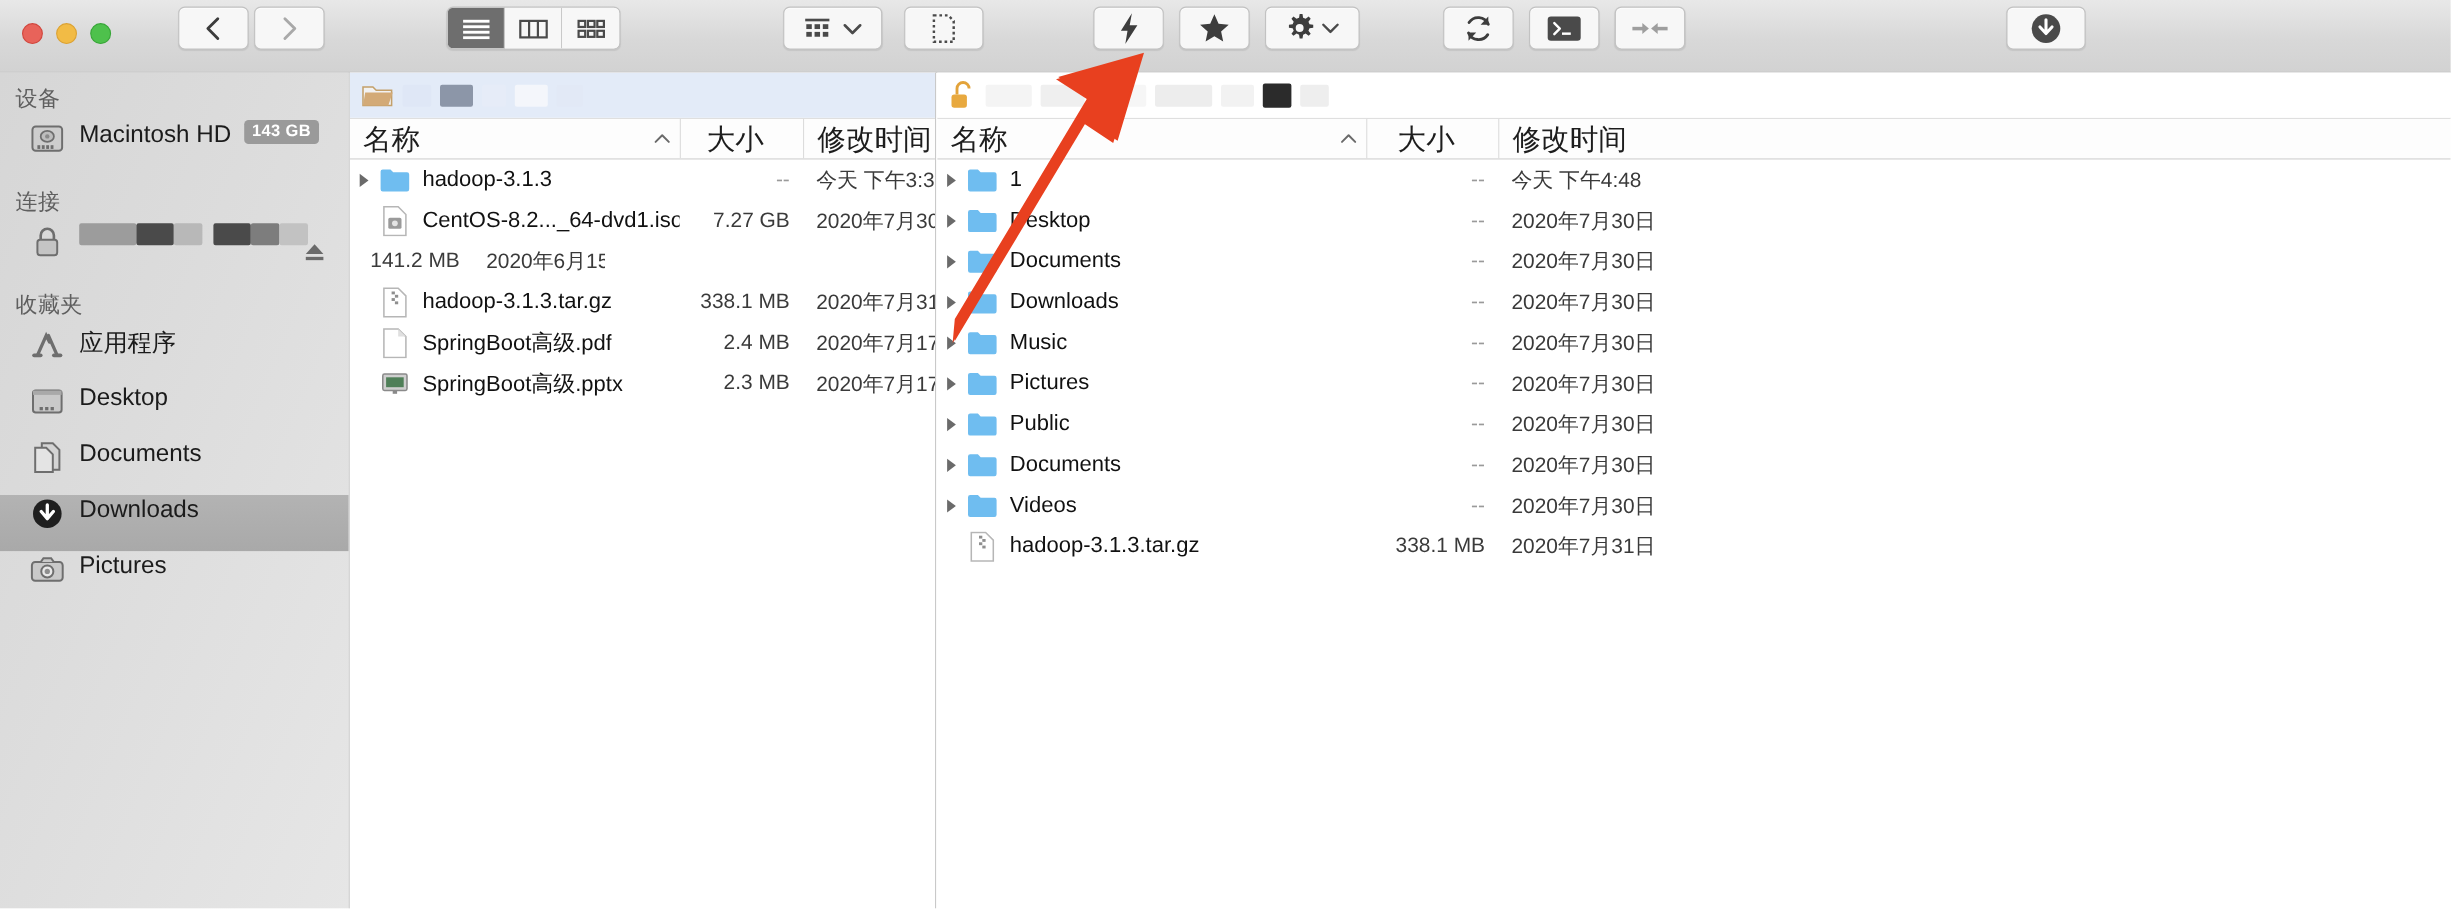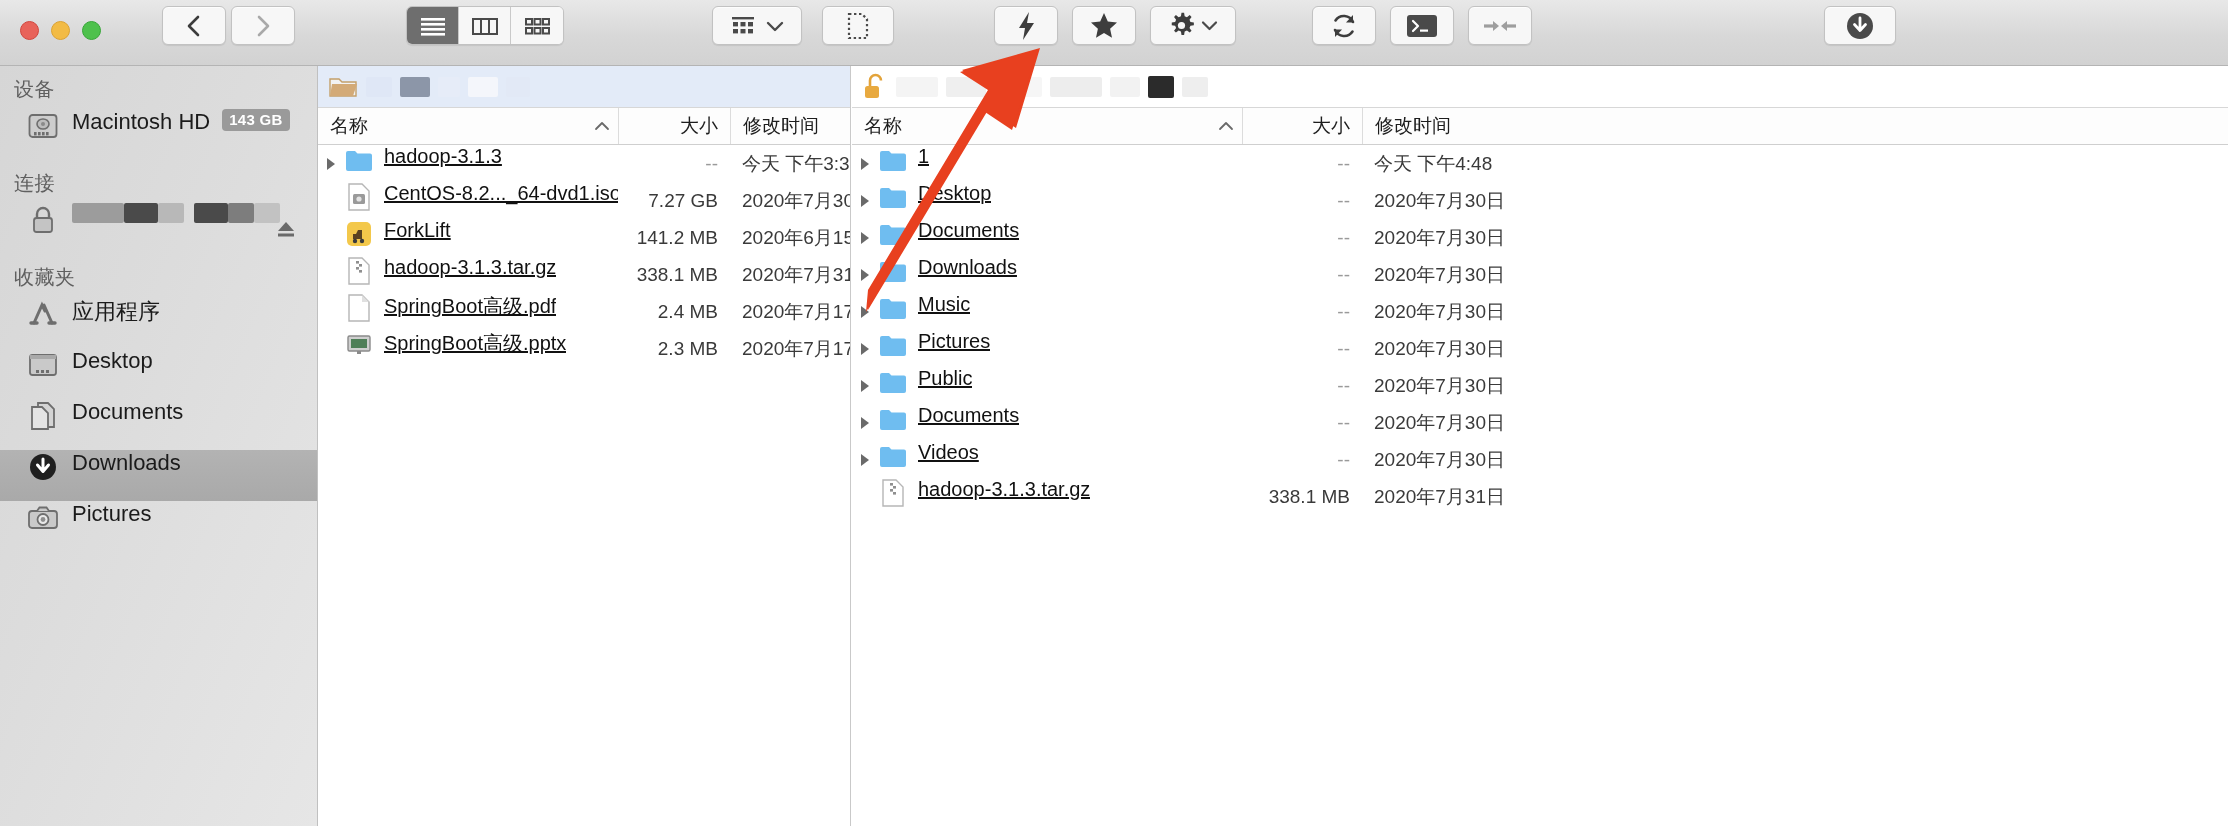--- a/index.html
+++ b/index.html
@@ -74,30 +74,30 @@
   .crumb {
     height: 41px; position: relative; display: flex; align-items: center;
     padding-left: 10px; gap: 8px;
   }
   .crumb-blue { background: #e3ebf8; }
   .crumb-white { background: #ffffff; }
 
   .colhead {
     height: 38px; display: flex; align-items: center;
     background: #fdfdfd; border-top: 1px solid #d7d7d7; border-bottom: 1px solid #cfcfcf;
-    font-size: 19px; color: #1d1d1d;
+    font-size: 26px; color: #1d1d1d;
   }
   .ch { display: flex; align-items: center; height: 100%; position: relative; }
   .ch + .ch { border-left: 1px solid #dcdcdc; }
   .ch .lbl { padding-left: 12px; }
   .ch .sortcaret { position: absolute; right: 8px; top: 50%; transform: translateY(-50%); }
-  .ch.num { justify-content: flex-end; padding-right: 12px; }
+  .ch.num { justify-content: center; padding-right: 12px; }
 
   .row { height: 37px; display: flex; align-items: center; font-size: 20px; color: #111; }
-  .cell-name { display: flex; height: 100%; overflow: hidden; text-decoration: underline; }
+  .cell-name { display: flex; align-items: center; height: 100%; overflow: hidden; }
   .disc { width: 26px; display: flex; align-items: center; justify-content: center; flex: 0 0 26px; }
   .ficon { width: 30px; height: 30px; margin-right: 10px; flex: 0 0 30px;
            display: flex; align-items: center; justify-content: center; }
   .fname { white-space: nowrap; overflow: hidden; }
   .cell-size { text-align: right; padding-right: 12px; color: #3a3a3a; font-size: 19px;
                white-space: nowrap; }
   .cell-date { padding-left: 12px; color: #3a3a3a; font-size: 19px; white-space: nowrap;
                overflow: hidden; }
   .dim { color: #9a9a9a; }
 
@@ -418,32 +418,20 @@
             </svg>
           </span>
           <span class="fname">CentOS-8.2..._64-dvd1.iso</span>
         </div>
         <div class="cell-size c2">7.27 GB</div>
         <div class="cell-date c3">2020年7月30</div>
       </div>
 
 
       <div class="row">
-        <div class="cell-name c1">
-          <span class="disc"></span>
-          <span class="ficon">
-            <svg width="26" height="26" viewBox="0 0 26 26">
-              <rect x="1" y="1" width="24" height="24" rx="5" fill="#f3c84b"></rect>
-              <path d="M7 18 H16 V9 H12 L10 13 H7 Z" fill="#5a4321"></path>
-              <circle cx="9" cy="20" r="2.2" fill="#3b3b3b"></circle>
-                <circle cx="16" cy="20" r="2.2" fill="#3b3b3b"></circle>
-            </svg>
-          </span>
-          <span class="fname">ForkLift</span>
-        </div>
         <div class="cell-size c2">141.2 MB</div>
         <div class="cell-date c3">2020年6月15</div>
       </div>
 
       <div class="row">
         <div class="cell-name c1">
           <span class="disc"></span>
           <span class="ficon">
             <svg width="24" height="28" viewBox="0 0 24 28">
               <path d="M2 1 H15 L22 8 V27 H2 Z" fill="#fff" stroke="#b6b6b6" stroke-width="1.4"></path>

